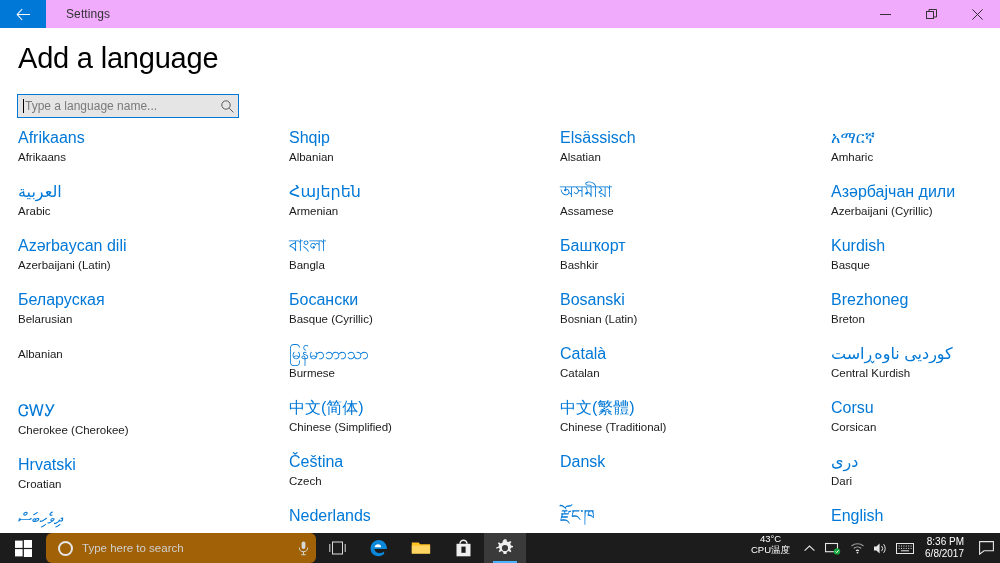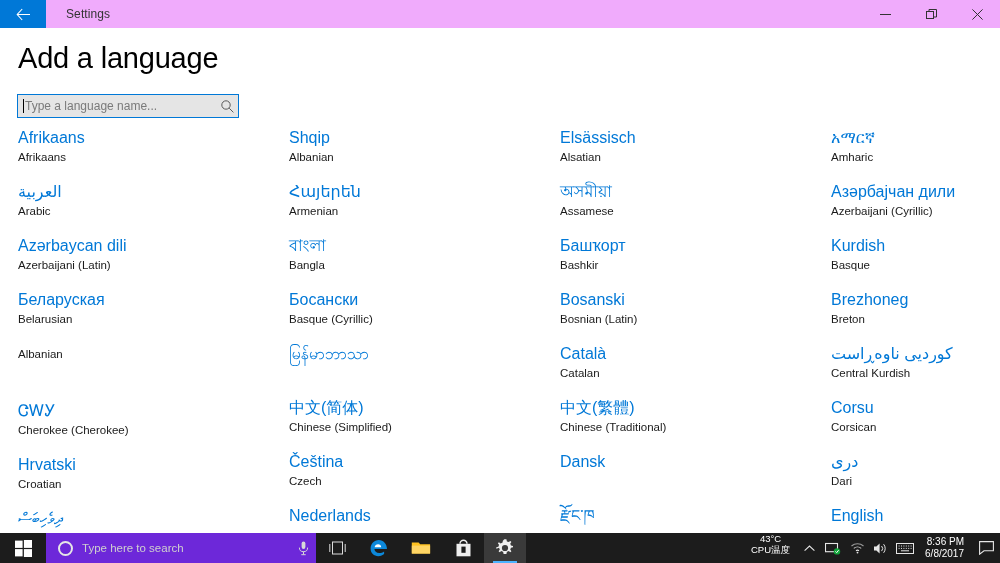--- a/index.html
+++ b/index.html
@@ -76,22 +76,22 @@
   
   .taskbar {
     position:absolute; left:0; bottom:0; width:1000px; height:30px;
     background:#1c1c1c; display:flex; align-items:center;
   }
   .start-btn {
     width:46px; height:30px; display:flex; align-items:center; justify-content:center;
     cursor:pointer;
   }
   .cortana {
-    width:270px; height:30px; background:#6d28d9;
-    display:flex; align-items:center; cursor:text;
+    width:270px; height:30px; background:#a16207;
+    display:flex; align-items:center; cursor:text;border-radius:6px;
   }
   .cortana-circle {
     width:15px; height:15px; border:2px solid #e6e6e6; border-radius:50%;
     margin-left:12px; flex:none;
   }
   .cortana-text {
     font-size:11.5px; color:#cfcfcf; margin-left:9px; flex:1; white-space:nowrap;
   }
   .mic { width:26px; display:flex; align-items:center; justify-content:center; cursor:pointer; }
   .tb-icon {
@@ -215,20 +215,21 @@
         <div class="lang-item">
           <div class="lang-native">বাংলা</div>
           <div class="lang-en">Bangla</div>
         </div>
         <div class="lang-item">
           <div class="lang-native">Босански</div>
           <div class="lang-en">Basque (Cyrillic)</div>
         </div>
         <div class="lang-item">
           <div class="lang-native">မြန်မာဘာသာ</div>
+          <div class="lang-en">Burmese</div>
         </div>
         <div class="lang-item">
           <div class="lang-native">中文(简体)</div>
           <div class="lang-en">Chinese (Simplified)</div>
         </div>
         <div class="lang-item">
           <div class="lang-native">Čeština</div>
           <div class="lang-en">Czech</div>
         </div>
         <div class="lang-item">

